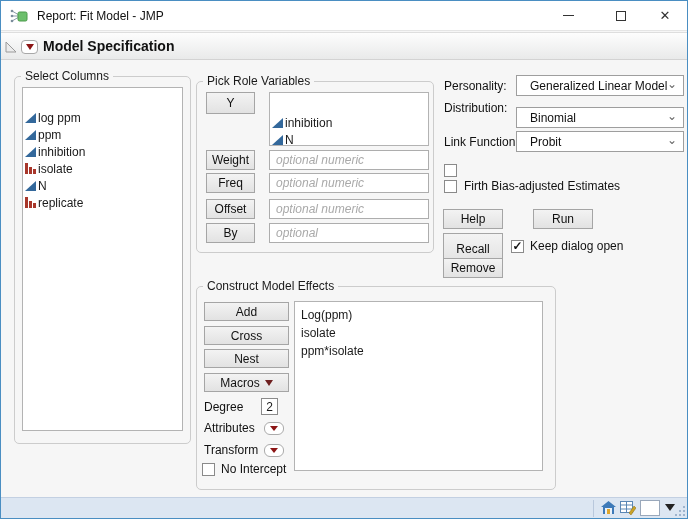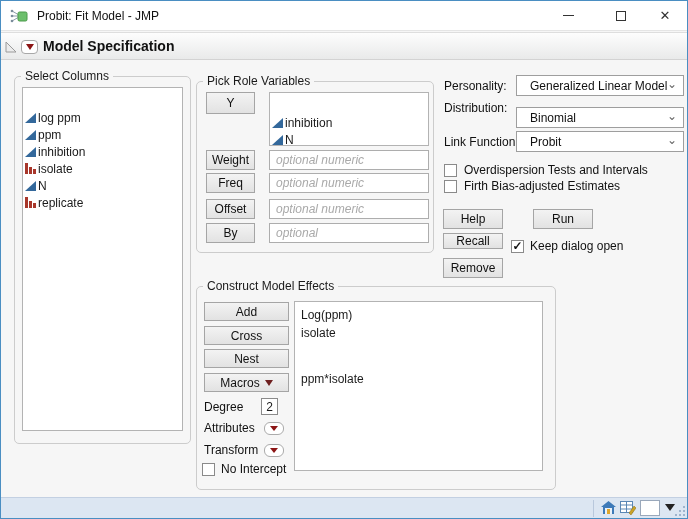--- a/index.html
+++ b/index.html
@@ -95,21 +95,21 @@
   <div class="titlebar">
     <svg class="title-icon" viewBox="0 0 18 16">
       <line x1="2" y1="3" x2="9" y2="7" stroke="#8a9aa8" stroke-width="1"></line>
       <line x1="2" y1="8" x2="9" y2="8" stroke="#8a9aa8" stroke-width="1"></line>
       <line x1="2" y1="13" x2="9" y2="9" stroke="#8a9aa8" stroke-width="1"></line>
       <circle cx="2" cy="3" r="1.3" fill="#7b8d9c"></circle>
       <circle cx="2" cy="8" r="1.3" fill="#7b8d9c"></circle>
       <circle cx="2" cy="13" r="1.3" fill="#7b8d9c"></circle>
       <rect x="8" y="4" width="9" height="9" rx="1.5" fill="#6cbf6c" stroke="#4a9a4a"></rect>
     </svg>
-    <span class="title-text">Probit: Fit Model - JMP</span>
+    <span class="title-text">Report: Fit Model - JMP</span>
     <div class="wbtn min">
         <span></span>
       </div>
     <div class="wbtn max">
         <span></span>
       </div>
     <div class="wbtn close">
         <span>✕</span>
       </div>
   </div>
@@ -213,31 +213,30 @@
     <span>Binomial</span>
     <span class="chev">⌄</span>
   </div>
   <span class="flabel" style="left:443px; top:134px;">Link Function</span>
   <div class="ddl" style="left:515px; top:130px;">
     <span>Probit</span>
     <span class="chev">⌄</span>
   </div>
 
   <span class="chk" style="left:443px; top:163px;"></span>
-  <span class="chklabel" style="left:463px; top:162px;">Overdispersion Tests and Intervals</span>
   <span class="chk" style="left:443px; top:179px;"></span>
   <span class="chklabel" style="left:463px; top:178px;">Firth Bias-adjusted Estimates</span>
 
   <div class="btn" style="left:442px; top:208px; width:60px; height:20px;">
       <span>Help</span>
     </div>
   <div class="btn" style="left:532px; top:208px; width:60px; height:20px;">
       <span>Run</span>
     </div>
-  <div class="btn" style="left:442px; top:232px; width:60px; height:16px;">
+  <div class="btn" style="left:442px; top:232px; width:60px; height:31px;">
       <span>Recall</span>
     </div>
   <span class="chk on" style="left:510px; top:239px;">
       <span class="checkmark">✓</span>
     </span>
   <span class="chklabel" style="left:529px; top:238px;">Keep dialog open</span>
   <div class="btn" style="left:442px; top:257px; width:60px; height:20px;">
       <span>Remove</span>
     </div>
 
@@ -272,21 +271,21 @@
   <span class="chk" style="left:201px; top:462px;"></span>
   <span class="chklabel" style="left:220px; top:461px;">No Intercept</span>
 
   <div class="listbox" style="left:293px; top:300px; width:249px; height:170px; padding:4px 6px;">
     <div class="li" style="height:18px;">
         <span>Log(ppm)</span>
       </div>
     <div class="li" style="height:18px;">
         <span>isolate</span>
       </div>
-    <div class="li" style="height:18px;margin-top:28px;">
+    <div class="li" style="height:18px;">
         <span>ppm*isolate</span>
       </div>
   </div>
 
   <div class="statusbar">
     <div class="sb-sep"></div>
     <svg style="position:absolute; left:600px; top:3px;" width="15" height="14" viewBox="0 0 15 14">
       <polygon points="7.5,0 15,6 13,6 13,13 2,13 2,6 0,6" fill="#3e7ab8"></polygon>
       <rect x="4" y="7" width="7" height="6" fill="#e8f1fa"></rect>
       <rect x="6" y="8" width="3" height="5" fill="#e0a62a"></rect>

